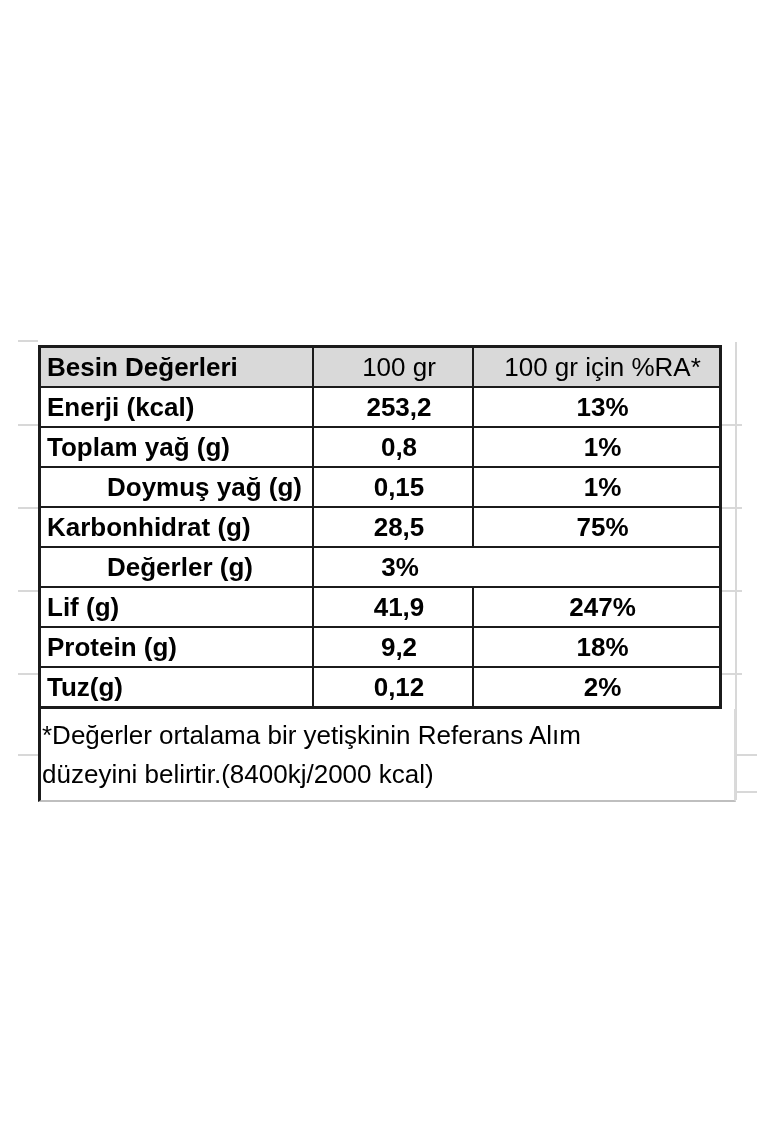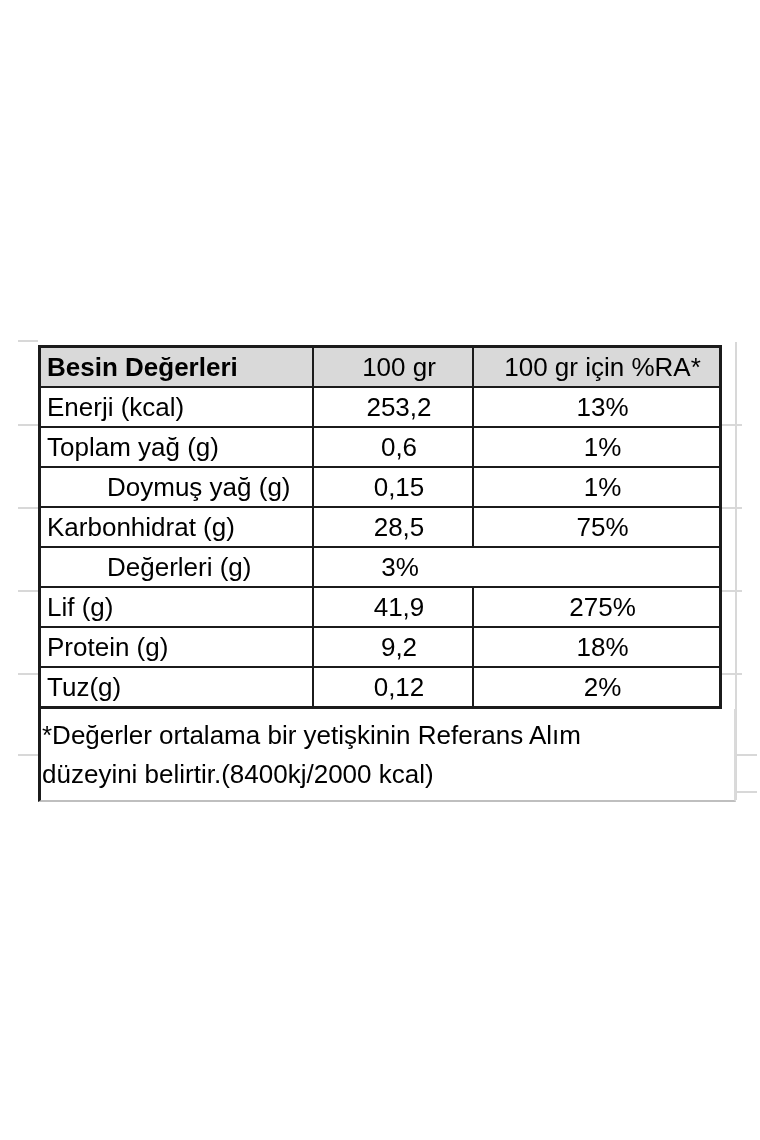--- a/index.html
+++ b/index.html
@@ -30,20 +30,21 @@
     border: 3px solid #1b1b1b;
     background: #ffffff;
     box-sizing: border-box;
     width: 684px;
   }
   .t-row {
     display: grid;
     grid-template-columns: 273px 160px 1fr;
     border-bottom: 2px solid #1b1b1b;
     height: 38px;
+    font-weight: bold;
   }
   .t-row:last-child { border-bottom: none; }
   .t-row.header { background: #d9d9d9; font-weight: bold; }
   .t-row.header .cell-val, .t-row.header .cell-ra { font-weight: normal; }
   .cell {
     display: flex; align-items: center;
     overflow: hidden; white-space: nowrap; padding-left: 12px;
   }
   .cell-name { padding-left: 6px; border-right: 2px solid #1b1b1b; }
   .cell-name.indent { padding-left: 66px; }
@@ -93,45 +94,45 @@
       </div>
 
       <div class="t-row">
         <div class="cell cell-name">Enerji (kcal)</div>
         <div class="cell cell-val">253,2</div>
         <div class="cell cell-ra">13%</div>
       </div>
 
       <div class="t-row">
         <div class="cell cell-name">Toplam yağ (g)</div>
-        <div class="cell cell-val">0,6</div>
+        <div class="cell cell-val">0,8</div>
         <div class="cell cell-ra">1%</div>
       </div>
 
       <div class="t-row">
         <div class="cell cell-name indent">Doymuş yağ (g)</div>
         <div class="cell cell-val">0,15</div>
         <div class="cell cell-ra">1%</div>
       </div>
 
       <div class="t-row">
         <div class="cell cell-name">Karbonhidrat (g)</div>
         <div class="cell cell-val">28,5</div>
         <div class="cell cell-ra">75%</div>
       </div>
 
       <div class="t-row">
-        <div class="cell cell-name indent">Değerleri (g)</div>
+        <div class="cell cell-name indent">Değerler (g)</div>
         <div class="cell cell-ra">3%</div>
       </div>
 
       <div class="t-row">
         <div class="cell cell-name">Lif (g)</div>
         <div class="cell cell-val">41,9</div>
-        <div class="cell cell-ra">275%</div>
+        <div class="cell cell-ra">247%</div>
       </div>
 
       <div class="t-row">
         <div class="cell cell-name">Protein (g)</div>
         <div class="cell cell-val">9,2</div>
         <div class="cell cell-ra">18%</div>
       </div>
 
       <div class="t-row">
         <div class="cell cell-name">Tuz(g)</div>

